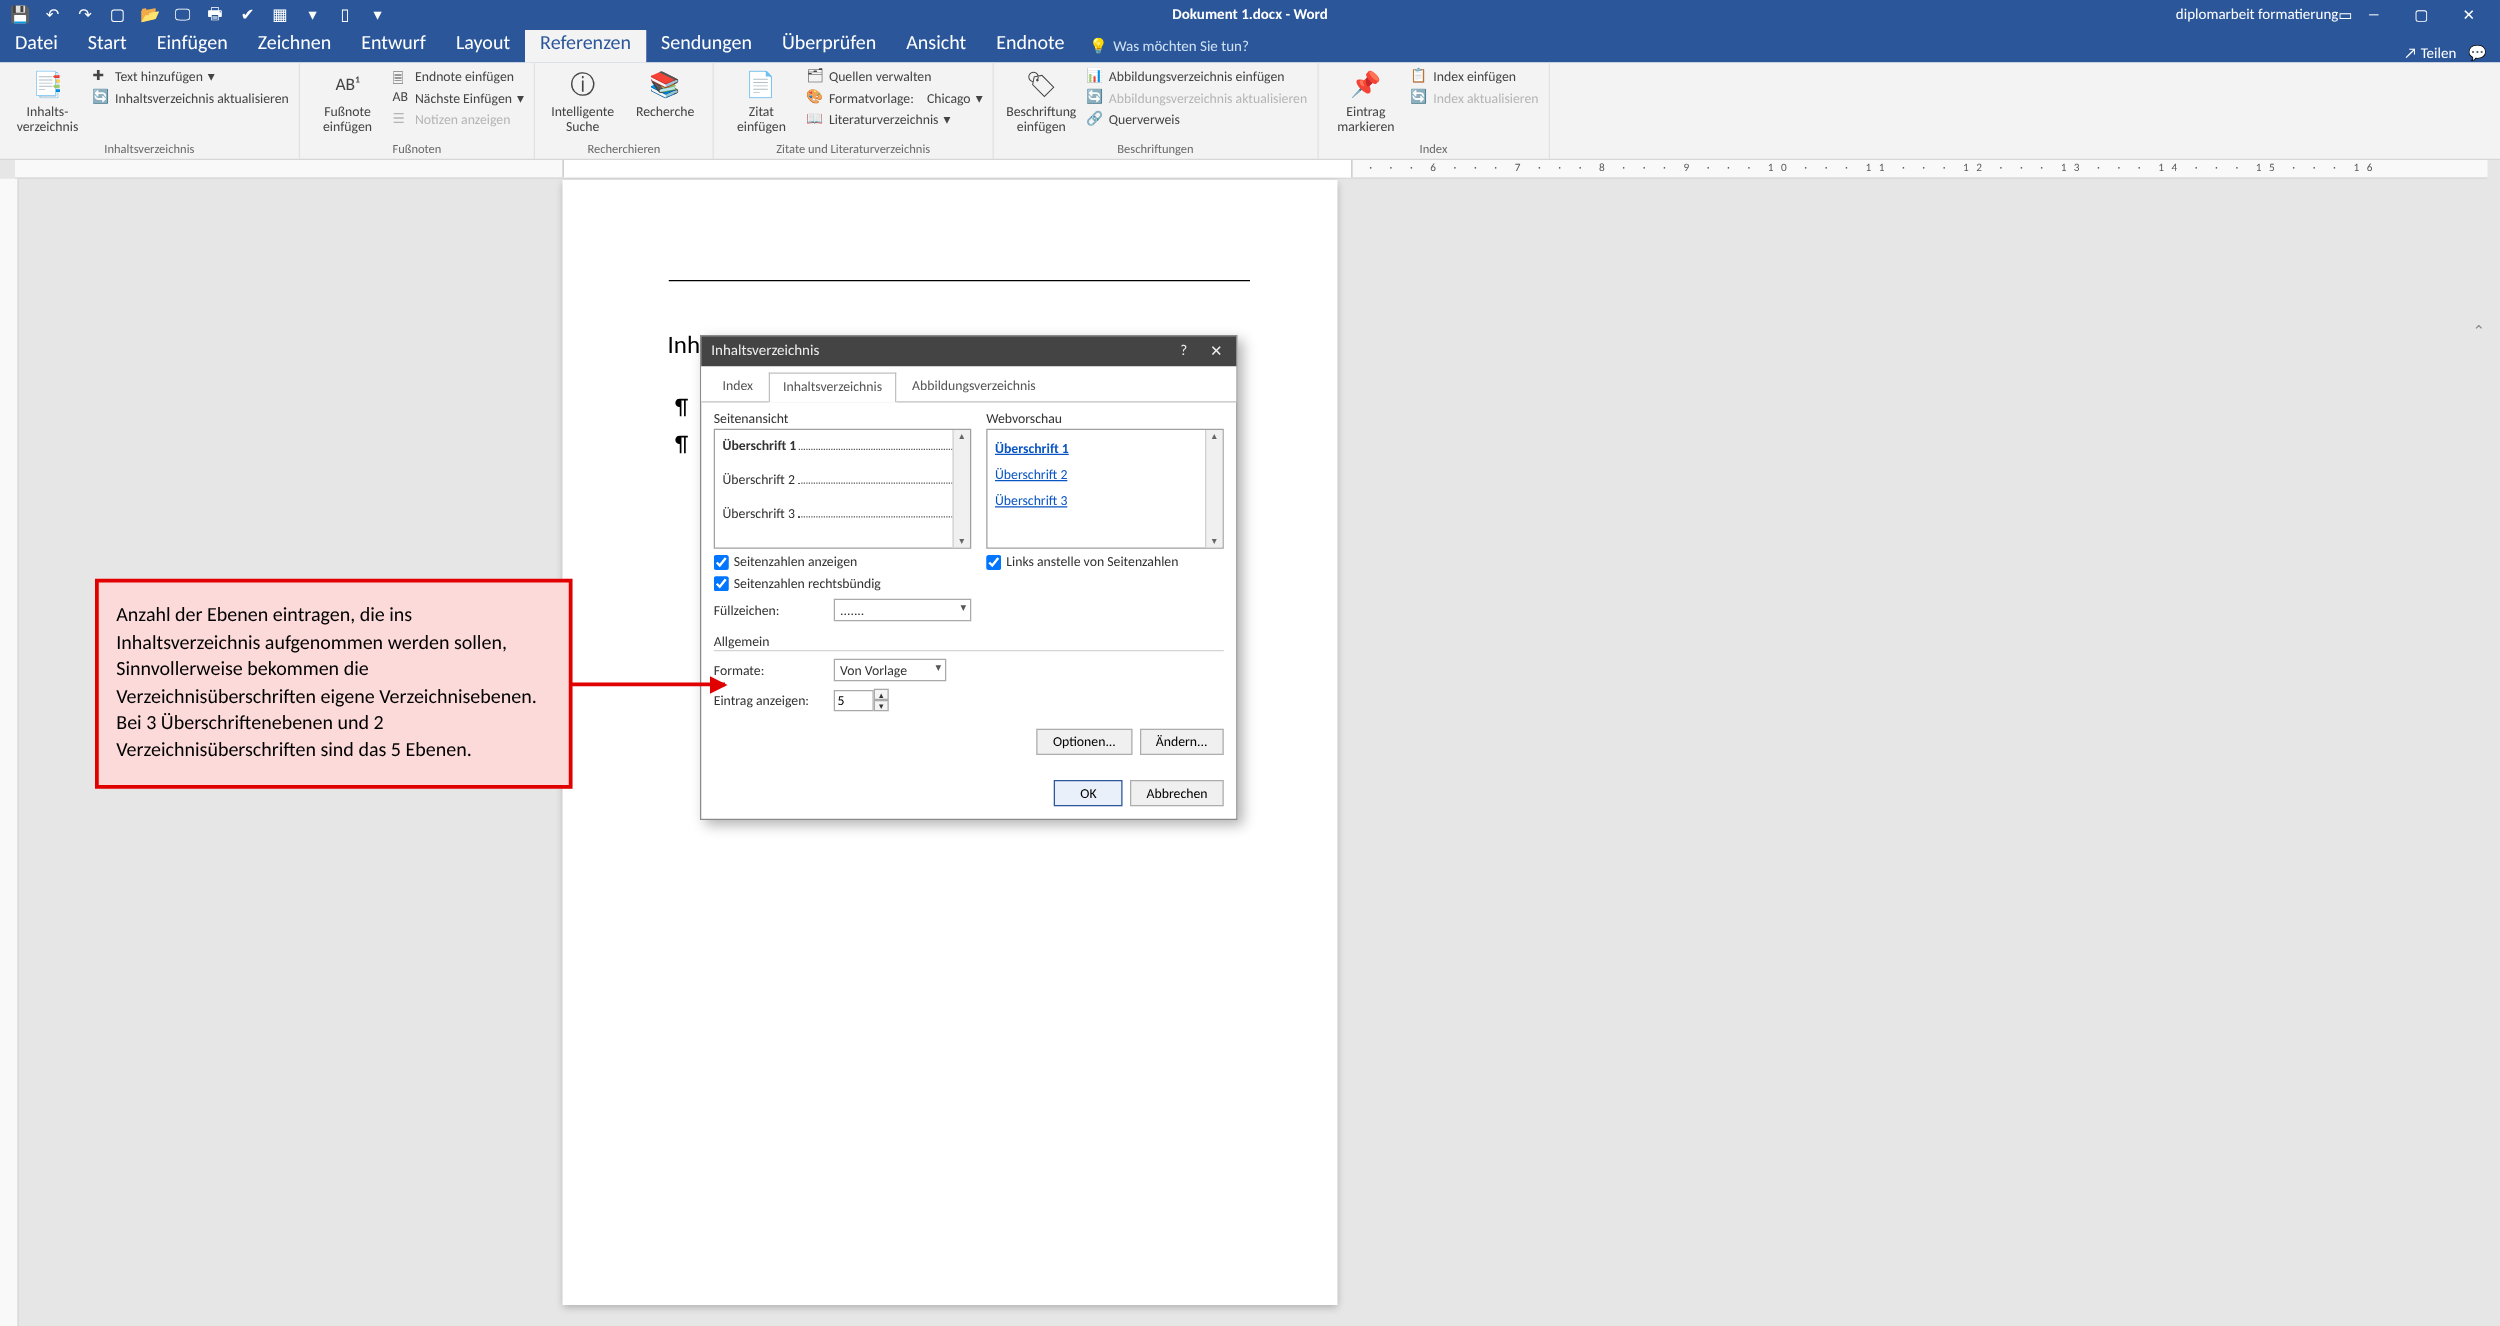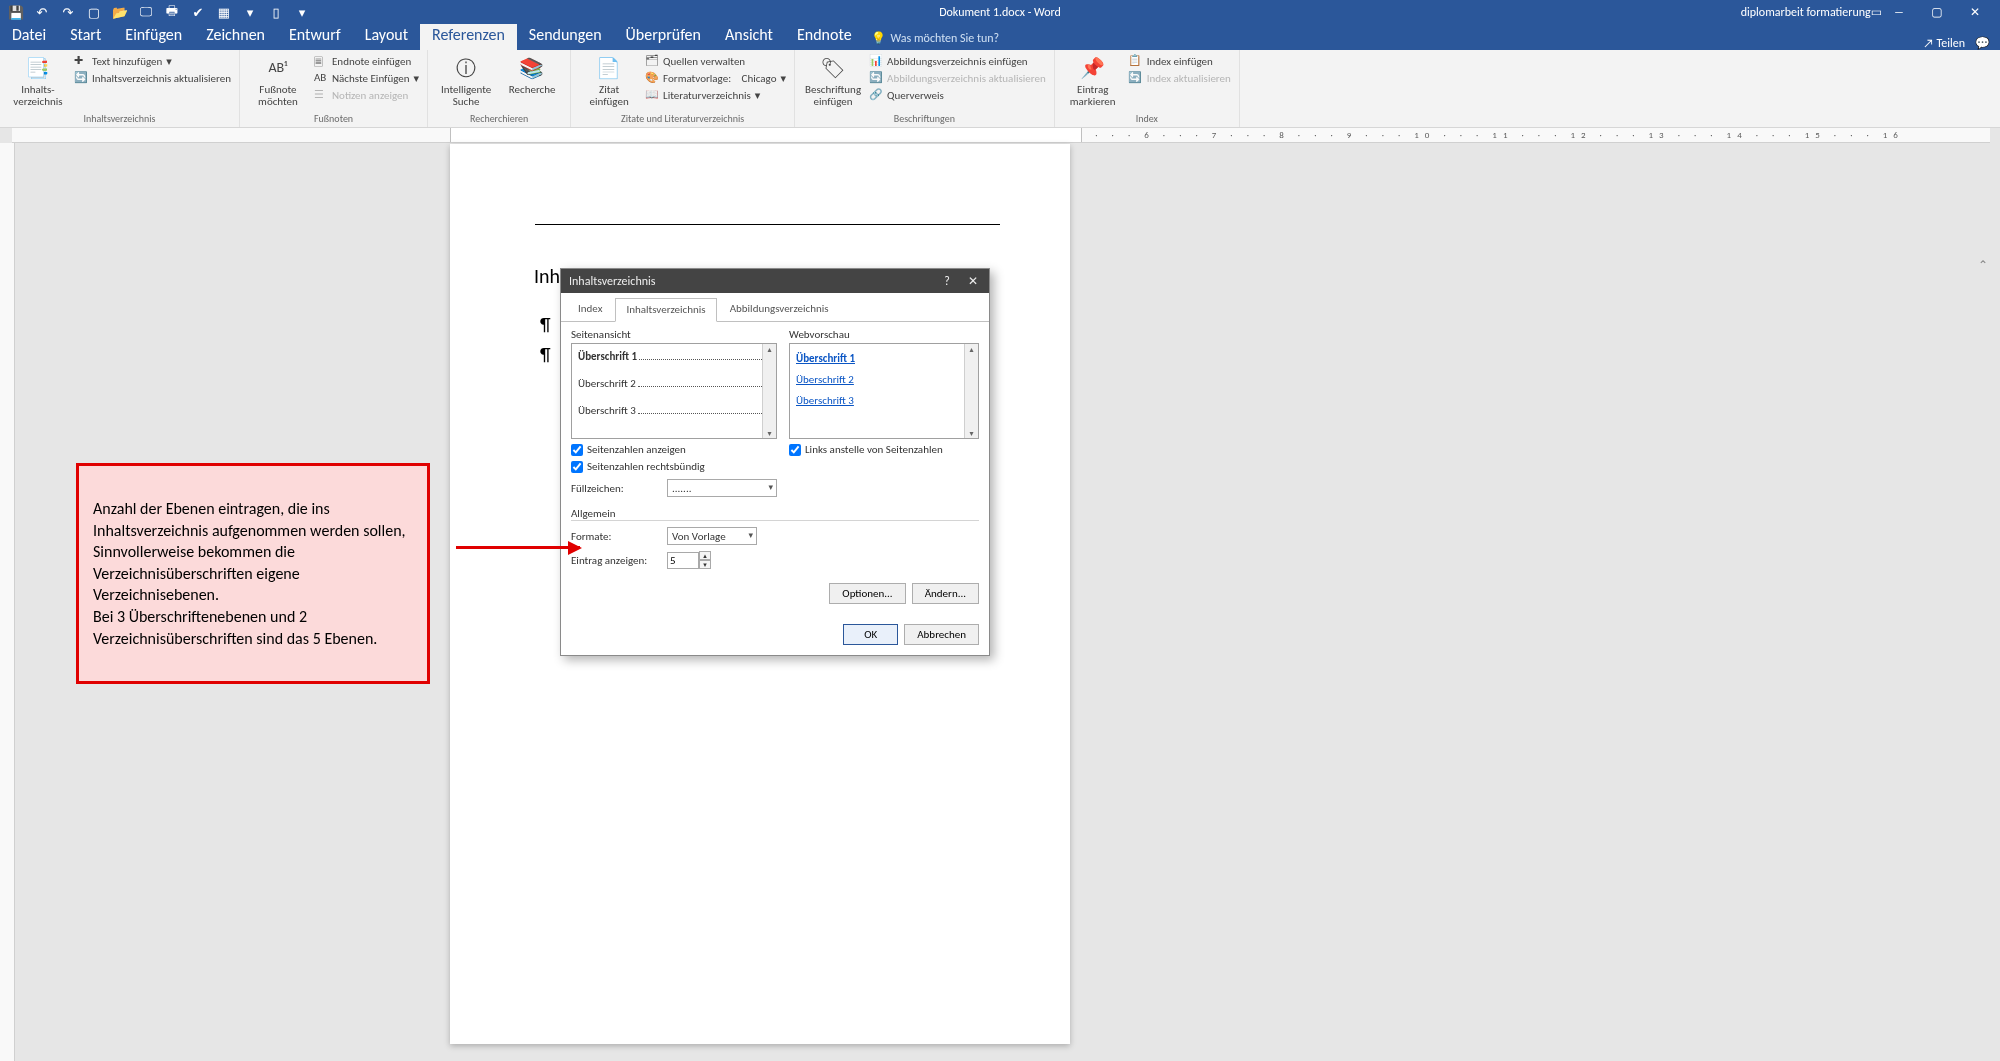--- a/index.html
+++ b/index.html
@@ -2,21 +2,21 @@
 <html><head>
 <meta charset="utf-8">
 <style>
 * { margin:0; padding:0; box-sizing:border-box; font-family:"Segoe UI",Calibri,Arial,sans-serif; }
 body { background:#fff; width:2000px; height:1061px; overflow:hidden; position:relative; }
 
 
 .titlebar { height:24px; background:#2b579a; color:#fff; display:flex; align-items:center; font-size:12px; position:relative; }
 .qat { display:flex; align-items:center; gap:10px; padding:0 8px; }
 .qat span { width:16px; height:16px; display:flex; align-items:center; justify-content:center; font-size:13px; }
-.title-center { position:absolute; left:50%; transform:translateX(-50%); }
+.title-center { position:absolute; left:50%; transform:translateX(-50%);font-weight:bold; }
 .title-right { position:absolute; right:8px; display:flex; align-items:center; gap:0; }
 .winbtns { display:flex; gap:4px; }
 .winbtns span { width:34px; height:20px; display:flex; align-items:center; justify-content:center; }
 
 
 .tabs { height:26px; background:#2b579a; display:flex; align-items:flex-end; }
 .tab { padding:5px 12px 6px; color:#fff; font-size:16px; }
 .tab.active { background:#f3f3f3; color:#2b579a; }
 .tell-me { color:#cfe0f3; font-size:12px; padding:5px 8px; display:flex; align-items:center; gap:4px; }
 .share-right { margin-left:auto; display:flex; gap:10px; align-items:center; color:#fff; font-size:12px; padding-right:10px; }
@@ -72,21 +72,21 @@
 .spin { display:flex; align-items:center; }
 .spin input { width:32px; height:17px; border:1px solid #a9a9a9; font-size:11px; padding:0 2px; }
 .spin .spb { display:flex; flex-direction:column; }
 .spin .spb span { width:12px; height:9px; border:1px solid #a9a9a9; font-size:7px; line-height:7px; text-align:center; background:#f4f4f4; }
 .section-hdr { font-size:11px; margin-top:10px; color:#333; border-bottom:1px solid #d4d4d4; }
 .btnrow { display:flex; justify-content:flex-end; gap:6px; margin-top:14px; }
 .wbtn { border:1px solid #adadad; background:#f0f0f0; padding:3px 12px; font-size:11px; }
 .wbtn.primary { border:1px solid #2b579a; background:#e9f0fa; padding:3px 20px; }
 
 
-.callout { position:absolute; left:76px; top:335px; width:354px; background:#fcdada; border:3px solid #e00000; padding:32px 14px; font-size:16px; color:#000; line-height:1.35; font-family:Arial,sans-serif; font-weight:500; }
+.callout { position:absolute; left:76px; top:335px; width:382px; background:#fcdada; border:3px solid #e00000; padding:16px 14px; font-size:16px; color:#000; line-height:1.35; font-family:Arial,sans-serif; font-weight:500; }
 .arrow { position:absolute; left:456px; top:418px; width:124px; height:0; border-top:3px solid #e00000; }
 .arrow::after { content:""; position:absolute; right:-2px; top:-8px; border-left:14px solid #e00000; border-top:7px solid transparent; border-bottom:7px solid transparent; }
 </style>
 </head>
 <body>
 
 <div class="titlebar">
   <div class="qat">
     <span>💾</span>
     <span>↶</span>
@@ -153,21 +153,21 @@
       </div>
     </div>
     <div class="group-label">Inhaltsverzeichnis</div>
   </div>
 
   <div class="group">
     <div class="group-body">
       <div class="bigbtn">
         <div class="ico" style="font-size:14px">AB¹</div>
         <div style="white-space:pre-line">Fußnote
-möchten</div>
+einfügen</div>
       </div>
       <div class="smallbtns">
         <div>
             <span class="mini-ico">🗏</span>
             <span>Endnote einfügen</span>
           </div>
         <div><span class="mini-ico">AB</span><span>Nächste Einfügen</span> ▾</div>
         <div class="disabled">
             <span class="mini-ico">☰</span>
             <span>Notizen anzeigen</span>

